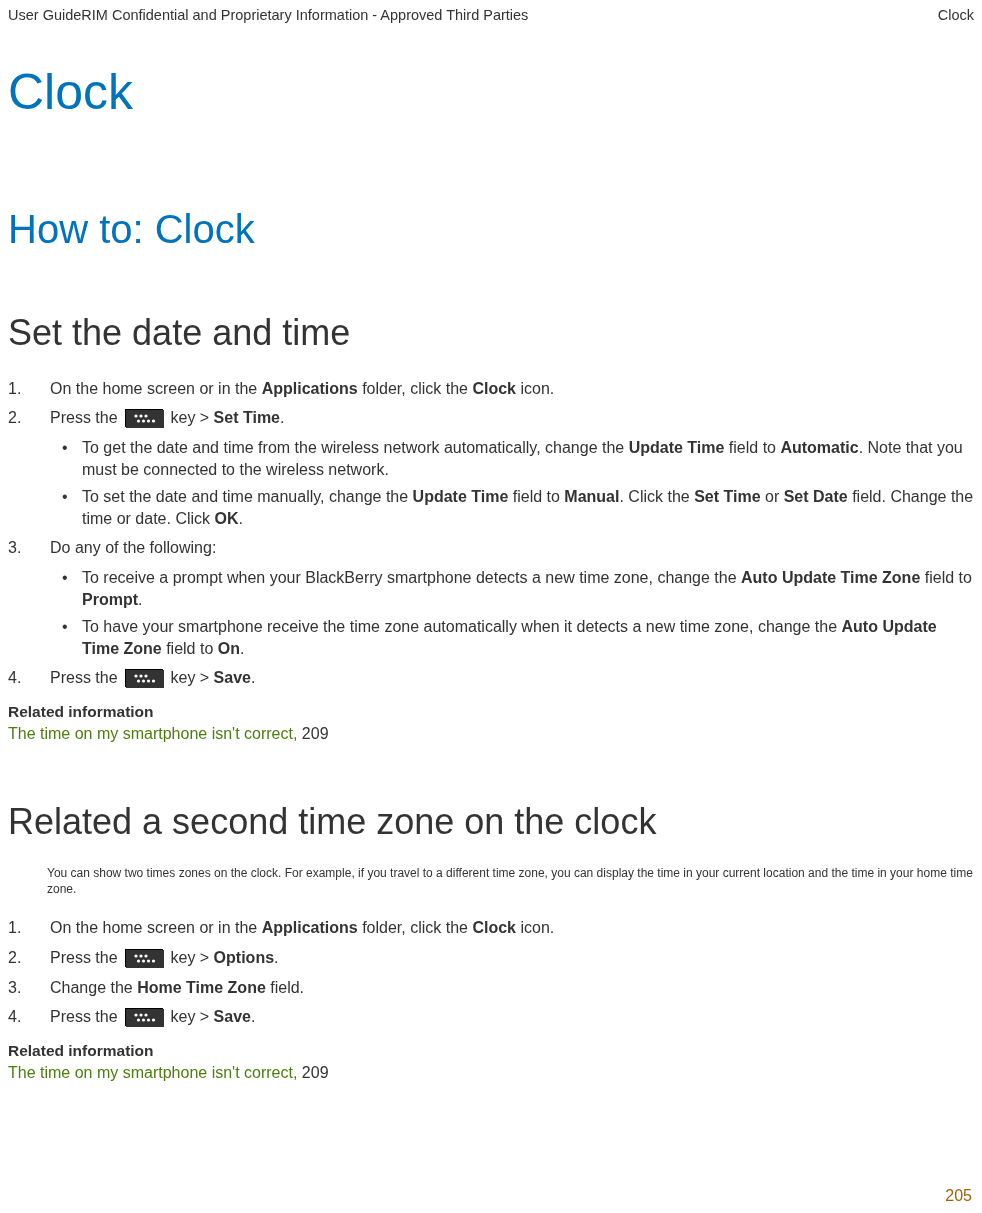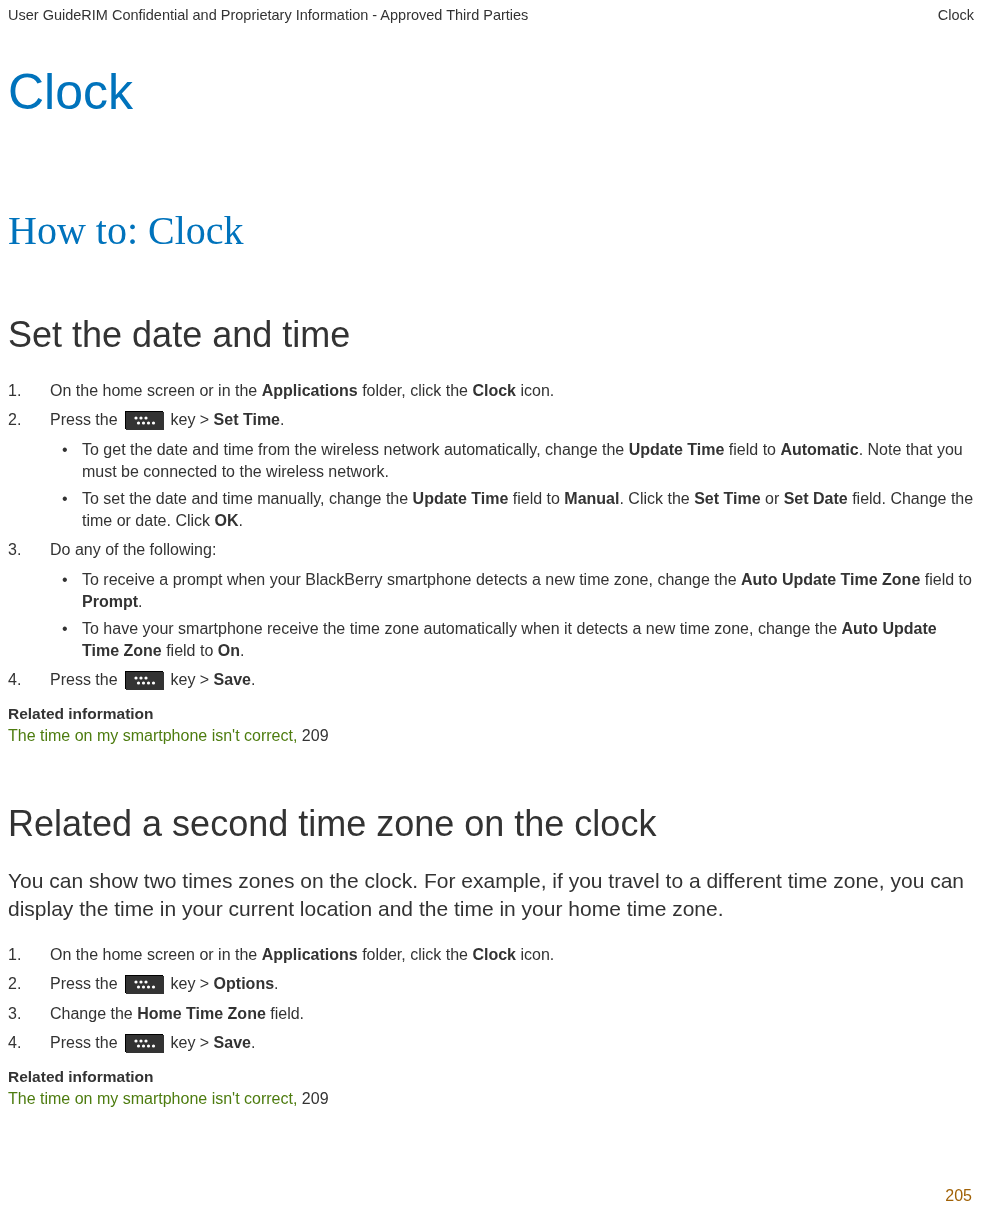--- a/index.html
+++ b/index.html
@@ -7,24 +7,24 @@
     width: 982px;
     height: 1213px;
     font-family: Arial, Helvetica, sans-serif;
     color: #333;
     padding: 6px 8px 8px 8px;
     position: relative;
   }
   .header { display: flex; justify-content: space-between; font-size: 14.5px; line-height: 1.3; }
   .header-left { display: flex; }
   .h1 { color: #0073bc; font-size: 50px; font-weight: 400; margin-top: 38px; margin-bottom: 86px; }
-  .h2 { color: #0073bc; font-size: 40px; font-weight: 400; margin-bottom: 60px; font-family: Liberation Serif, serif; }
+  .h2 { color: #0073bc; font-size: 40px; font-weight: 400; margin-bottom: 60px; }
   .h3 { color: #333; font-size: 36px; font-weight: 400; margin-bottom: 24px; }
   .h3.second { margin-top: 58px; margin-bottom: 22px; }
-  .intro { font-size: 21px; line-height: 1.35; margin-bottom: 20px; }
+  .intro { font-size: 12px; line-height: 1.35; margin-bottom: 20px; margin-left: 39px; }
   ol.steps { list-style: none; counter-reset: step; padding: 0; }
   ol.steps > li { counter-increment: step; font-size: 16px; line-height: 1.35; padding-left: 42px; position: relative; margin-bottom: 8px; }
   ol.steps > li::before { content: counter(step) "."; position: absolute; left: 0; top: 0; }
   ul.bullets { list-style: none; padding: 0; margin-top: 8px; }
   ul.bullets > li { font-size: 16px; line-height: 1.35; padding-left: 32px; position: relative; margin-bottom: 6px; }
   ul.bullets > li::before { content: "•"; position: absolute; left: 12px; top: 0; }
   .b { font-weight: bold; }
   .menu-key {
     display: inline-block;
     width: 38px;

